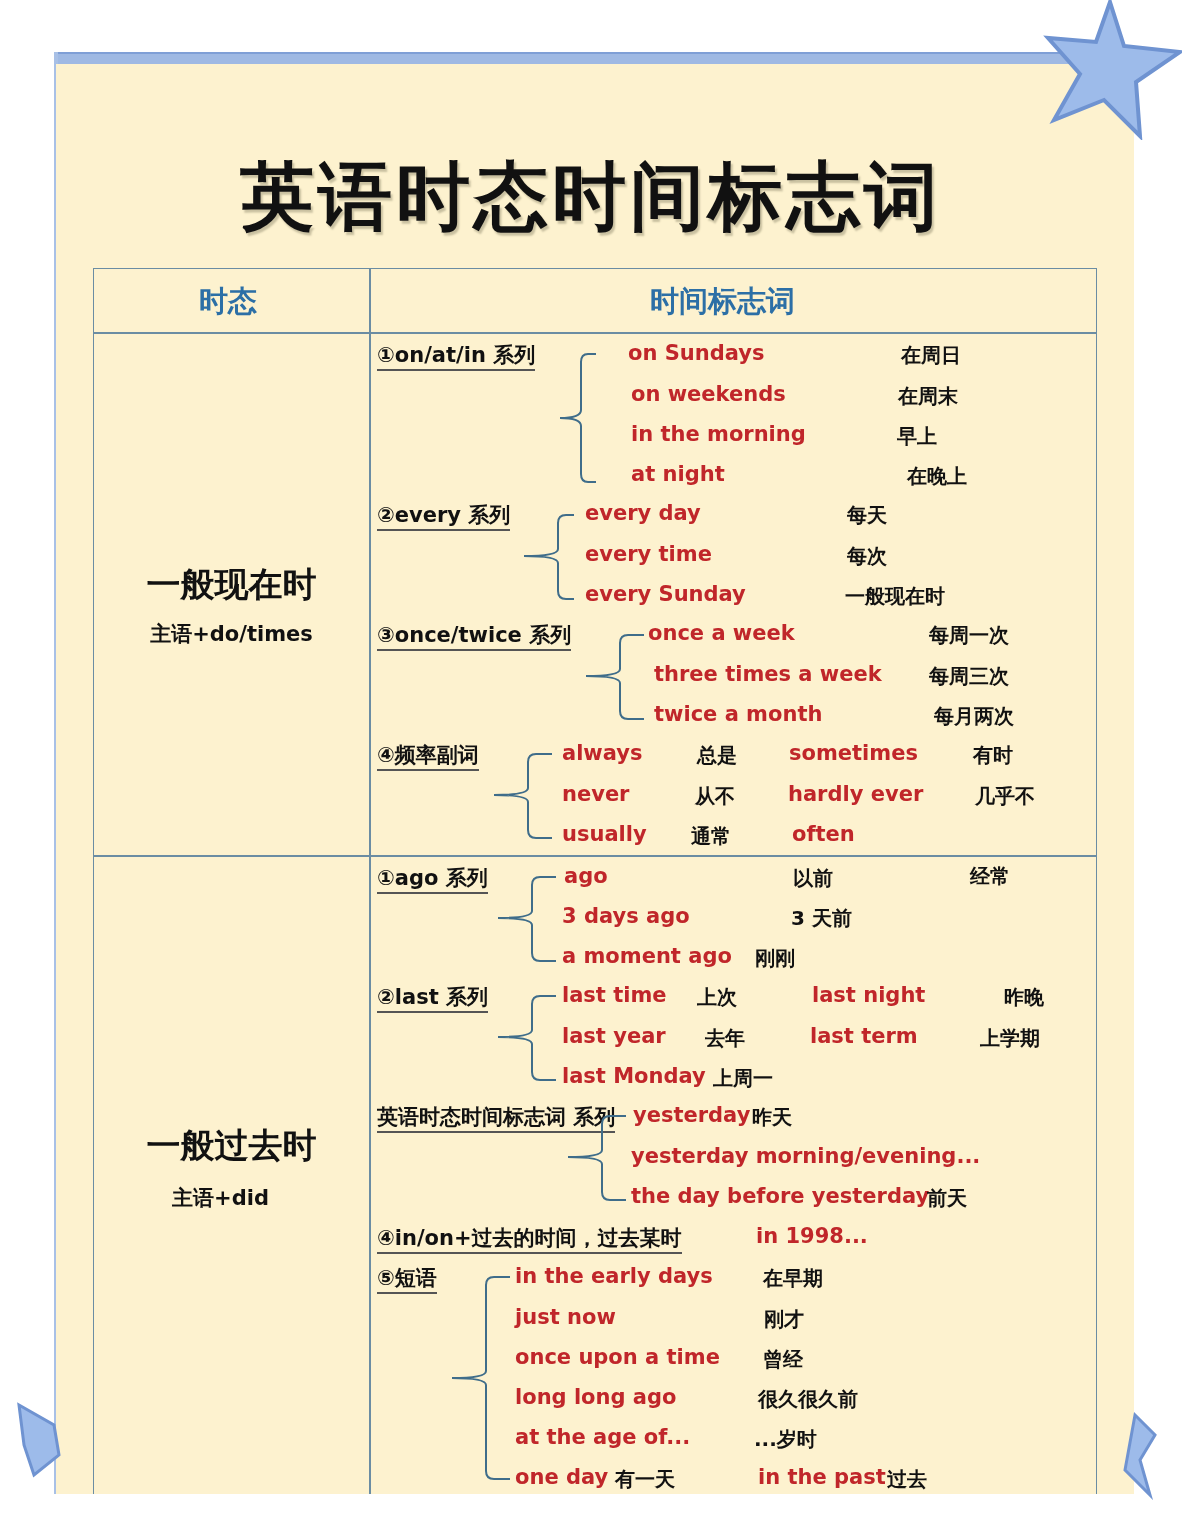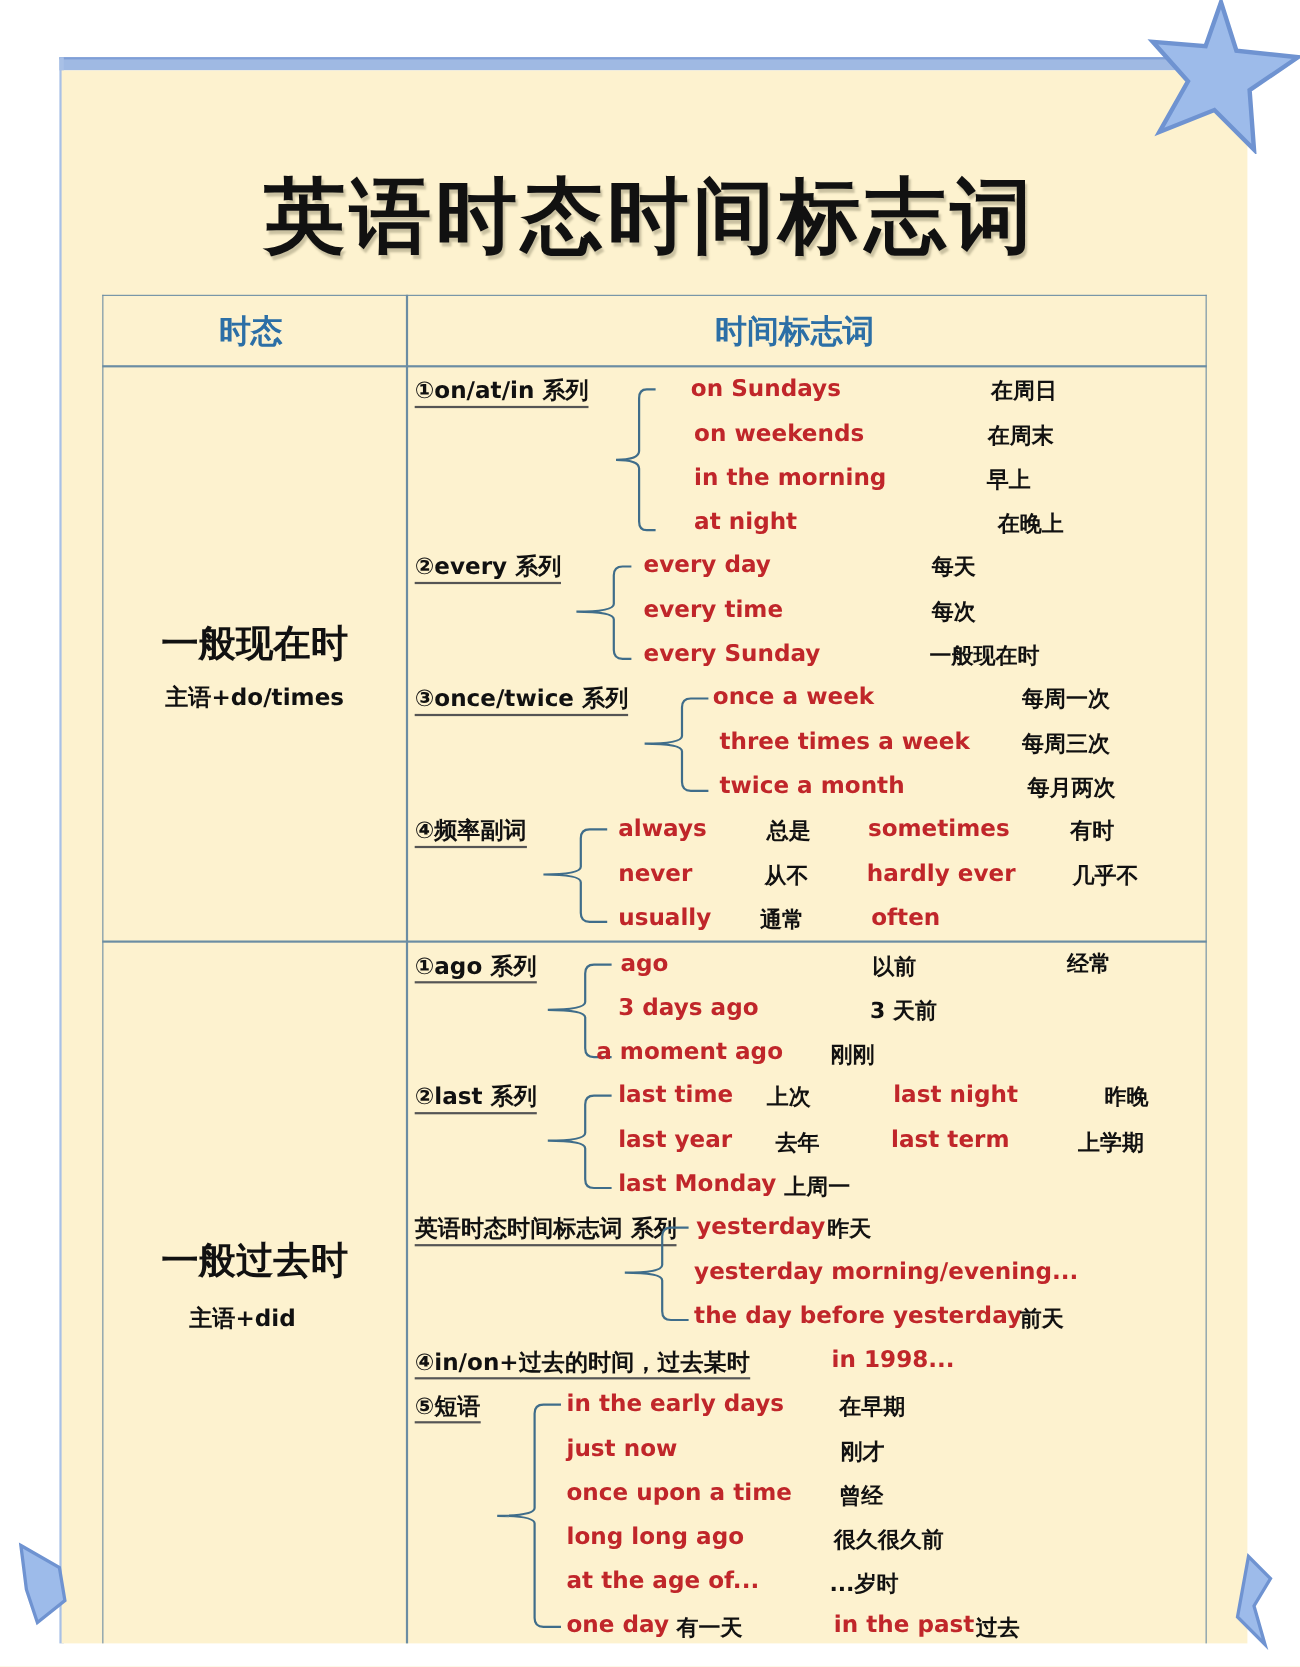--- a/index.html
+++ b/index.html
@@ -116,21 +116,21 @@
 </div>
 
 <div class="cat" style="left:377px;top:864px">①ago 系列</div>
 <svg class="brace" style="left:496px;top:875px" width="62" height="90">
     <path d="M60,2 L44,2 Q36,2 36,10 L36,36 Q36,43 2,43 Q36,43 36,50 L36,78 Q36,86 44,86 L60,86"></path>
   </svg>
 <div class="en" style="left:564px;top:864px">ago</div>
 <div class="zh" style="left:793px;top:865px">以前</div>
 <div class="en" style="left:562px;top:904px">3 days ago</div>
 <div class="zh" style="left:791px;top:905px">3 天前</div>
-<div class="en" style="left:542px;top:944px">a moment ago</div>
+<div class="en" style="left:562px;top:944px">a moment ago</div>
 <div class="zh" style="left:755px;top:945px">刚刚</div>
 
 <div class="cat" style="left:377px;top:983px">②last 系列</div>
 <svg class="brace" style="left:496px;top:994px" width="62" height="90">
     <path d="M60,2 L44,2 Q36,2 36,10 L36,36 Q36,43 2,43 Q36,43 36,50 L36,78 Q36,86 44,86 L60,86"></path>
   </svg>
 <div class="en" style="left:562px;top:983px">last time</div>
 <div class="zh" style="left:697px;top:984px">上次</div>
 <div class="en" style="left:812px;top:983px">last night</div>
 <div class="zh" style="left:1004px;top:984px">昨晚</div>

